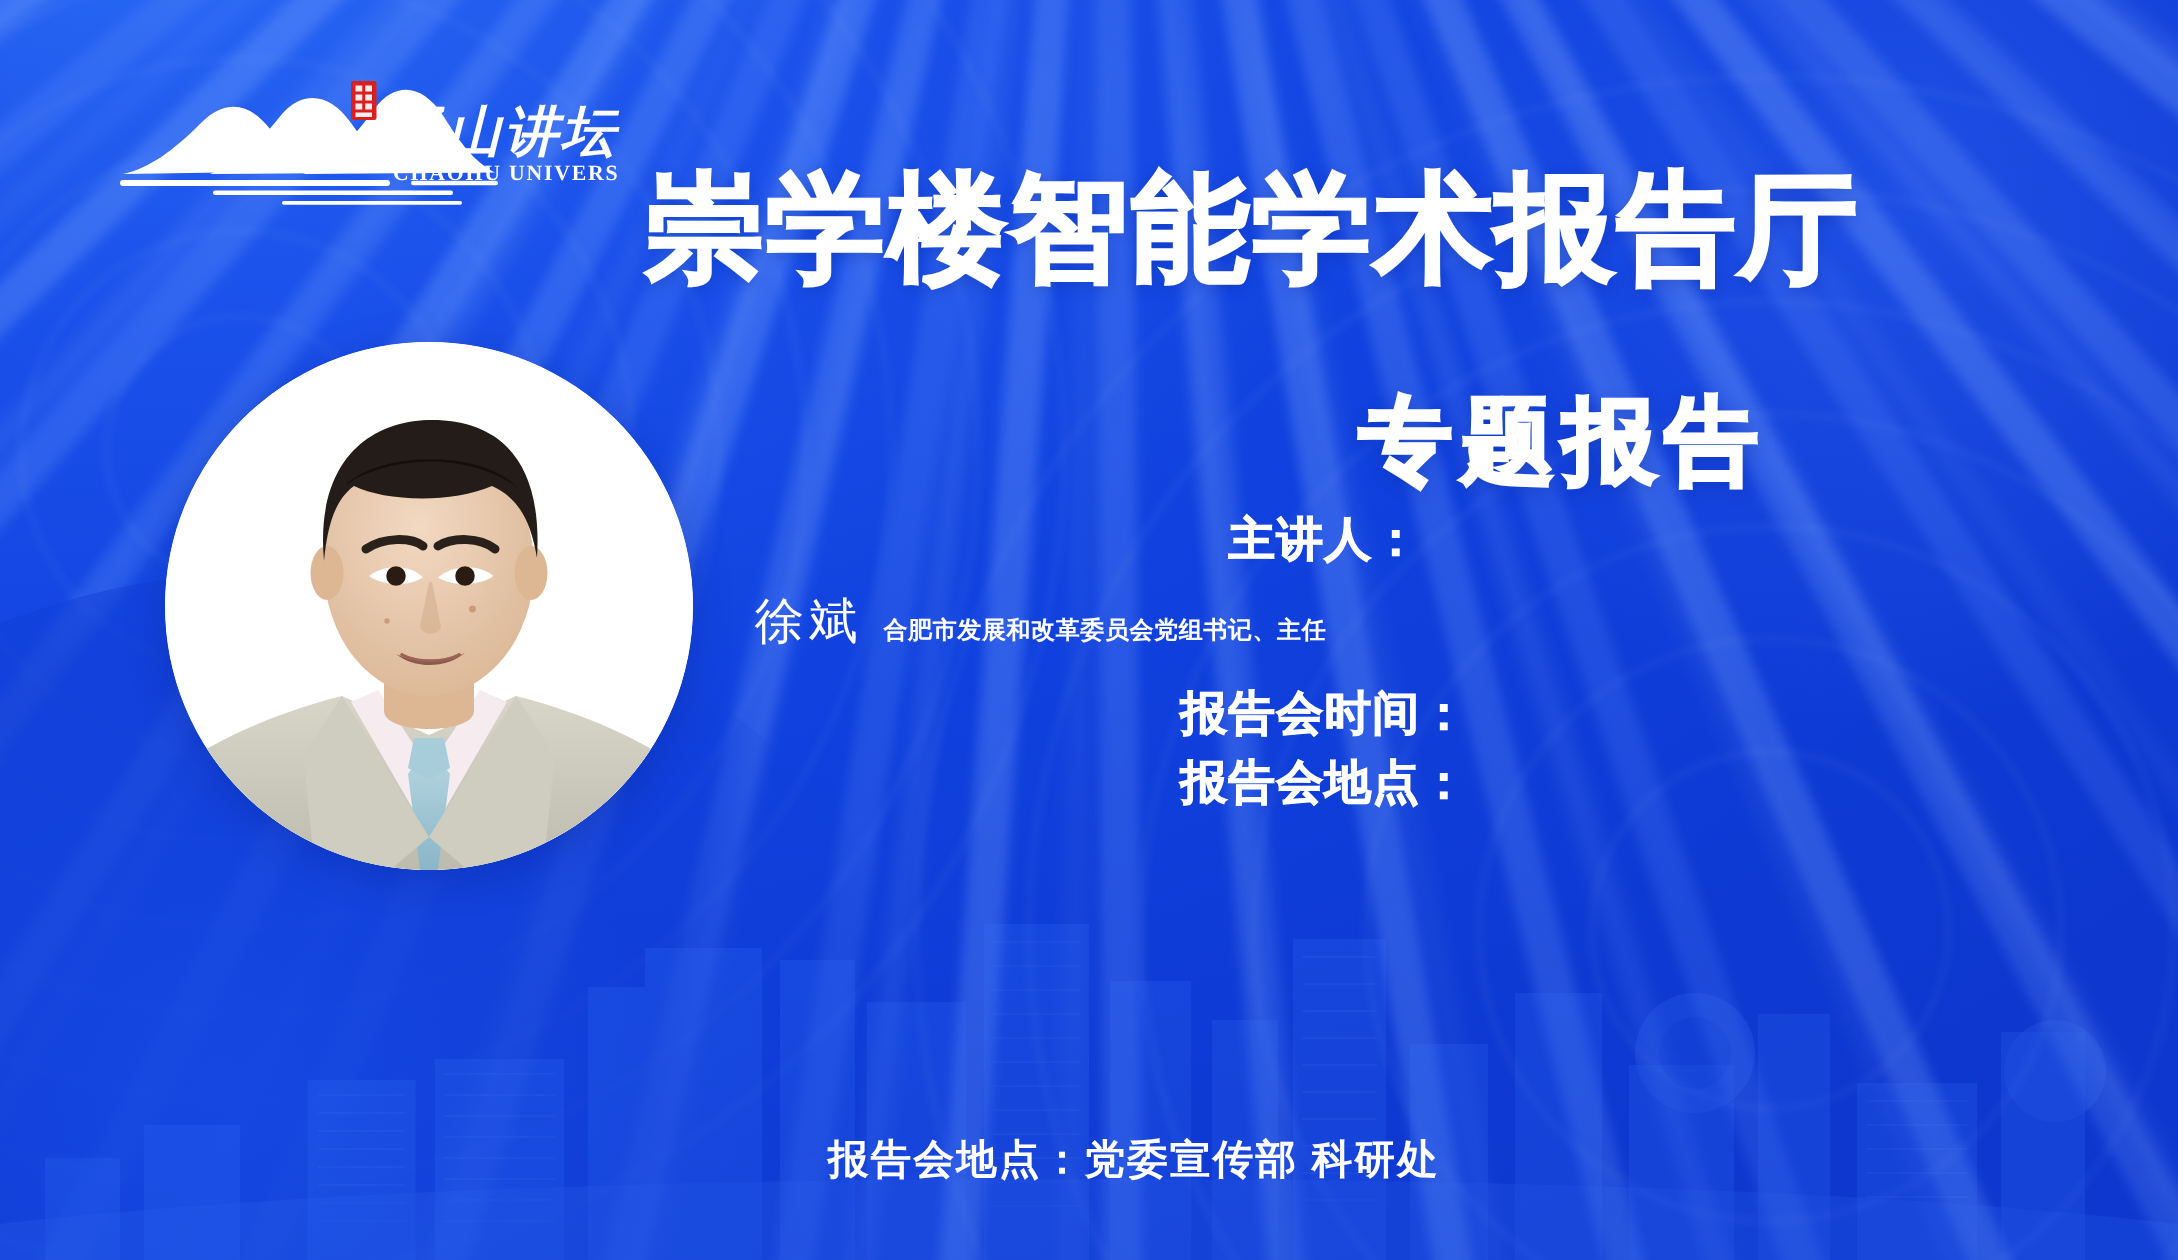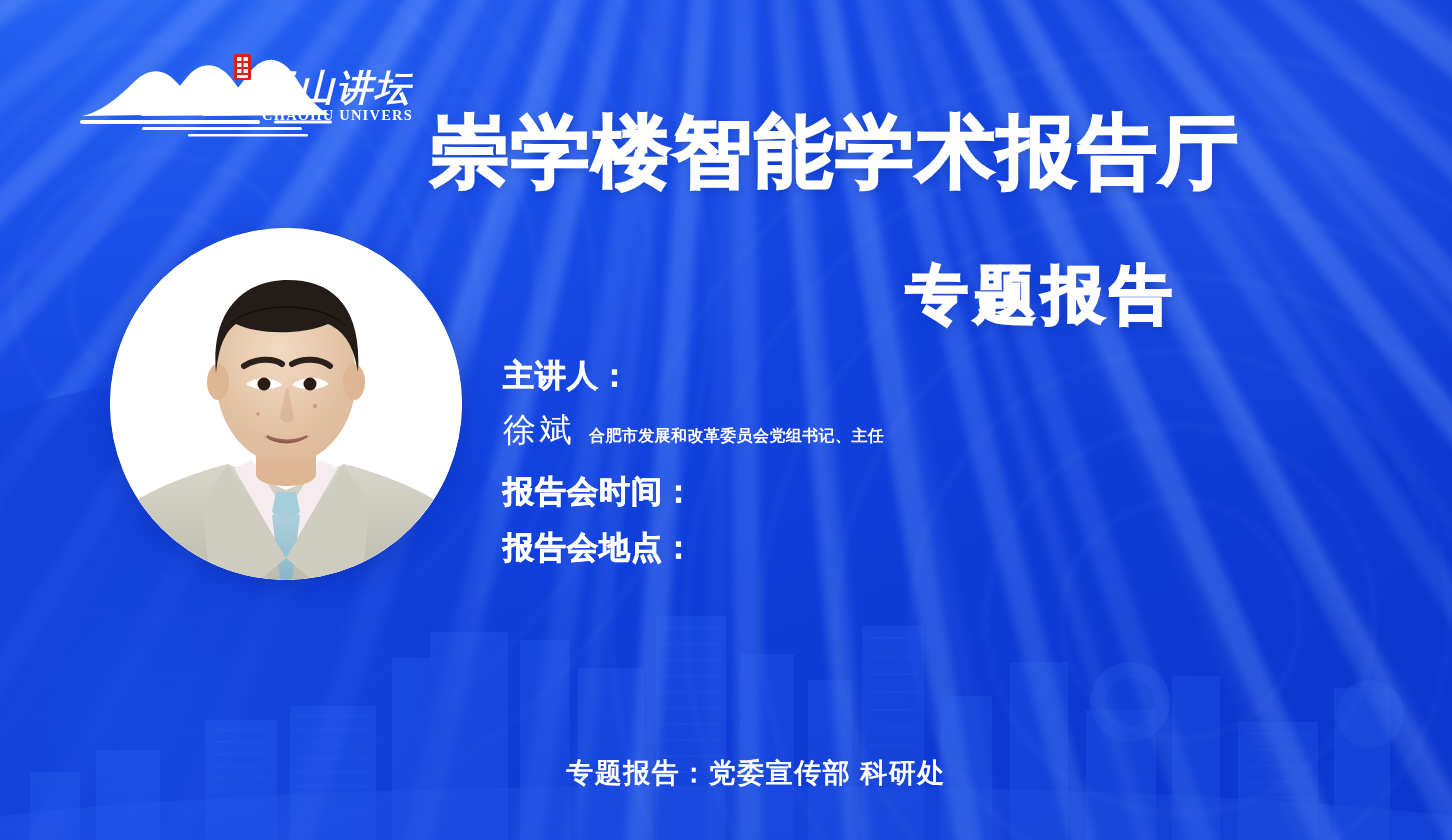--- a/index.html
+++ b/index.html
@@ -86,21 +86,21 @@
   .portrait{
     position:absolute;left:110px;top:228px;width:352px;height:352px;
     border-radius:50%;
     background:#ffffff;
     overflow:hidden;
     box-shadow:0 6px 26px rgba(0,25,110,.25);
   }
   .portrait svg{position:absolute;left:0;top:0;}
 
   
-  .info{position:absolute;left:503px;top:356px;width:760px;color:#fff;}
+  .info{position:absolute;left:503px;top:340px;width:760px;color:#fff;text-align:center;}
   .lbl{
     font-size:31px;font-weight:900;letter-spacing:1px;
     line-height:1.28;
     -webkit-text-stroke:.7px #fff;
   }
   .row-speaker{display:flex;align-items:baseline;gap:14px;margin-top:12px;}
   .sp-name{font-size:33px;font-weight:400;letter-spacing:3px;}
   .sp-title{font-size:16px;font-weight:700;letter-spacing:.4px;}
   .val{font-size:28px;font-weight:400;letter-spacing:.4px;line-height:1.3;margin-top:11px;}
   .gap{height:19px;}
@@ -337,18 +337,18 @@
   </div>
 
   <div class="info">
     <div class="lbl">主讲人：</div>
     <div class="row-speaker">
       <span class="sp-name">徐斌</span>
       <span class="sp-title">合肥市发展和改革委员会党组书记、主任</span>
     </div>
     <div class="gap"></div>
     <div class="lbl">报告会时间：</div>
-    <div class="lbl" style="margin-top:17px">报告会地点：</div>
+    <div class="lbl" style="margin-top:7px">报告会地点：</div>
   </div>
 
-  <div class="footer">专题报告：党委宣传部  科研处</div>
+  <div class="footer">报告会地点：党委宣传部  科研处</div>
 
 </div>
 
 </body></html>

